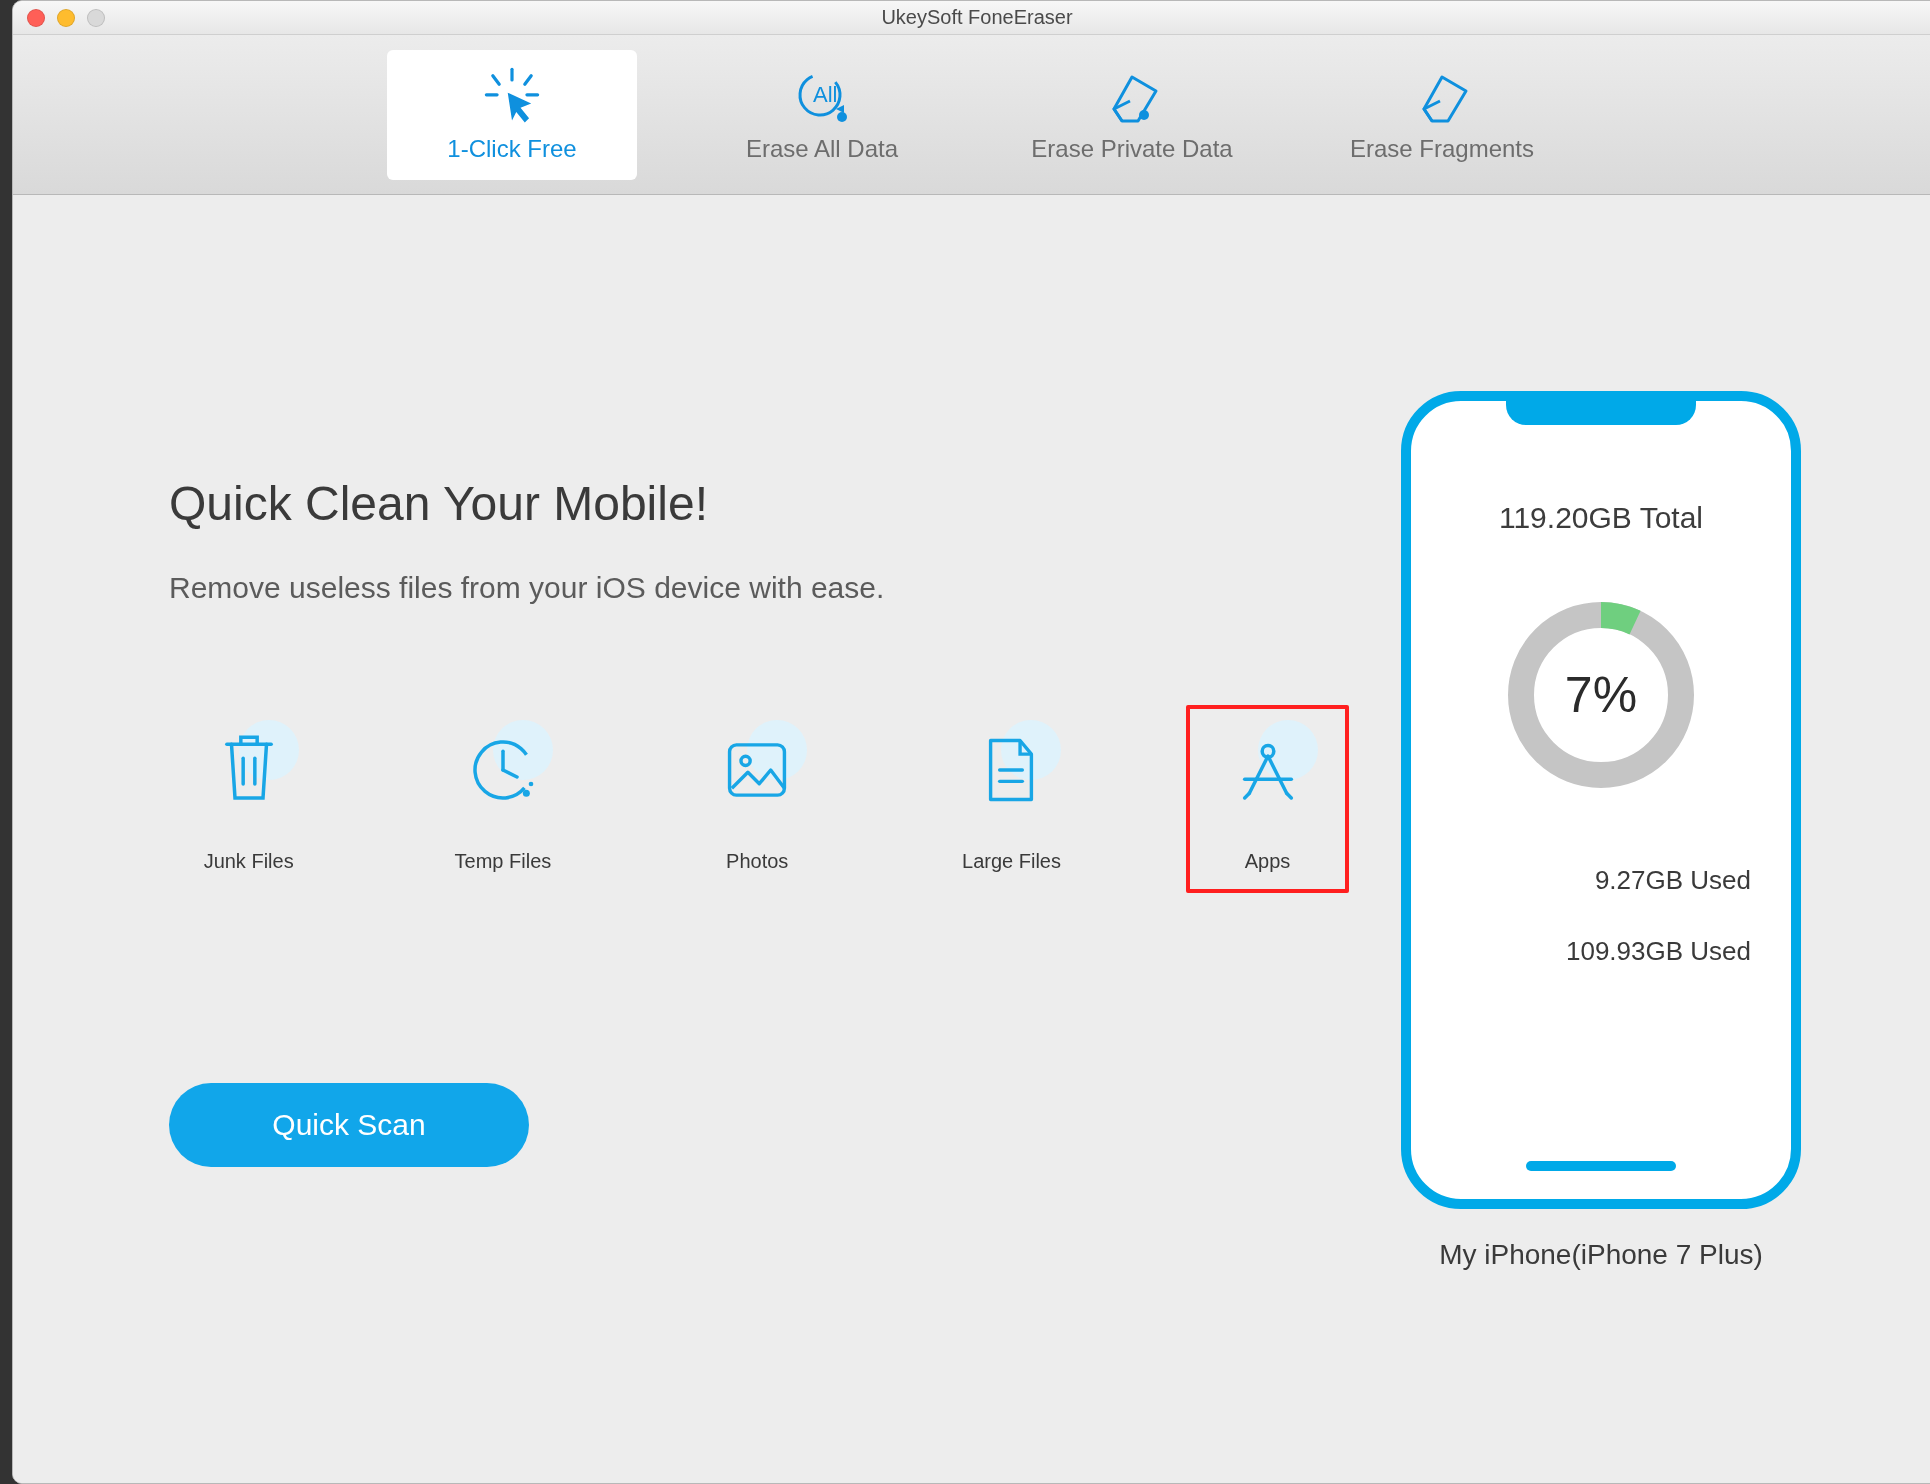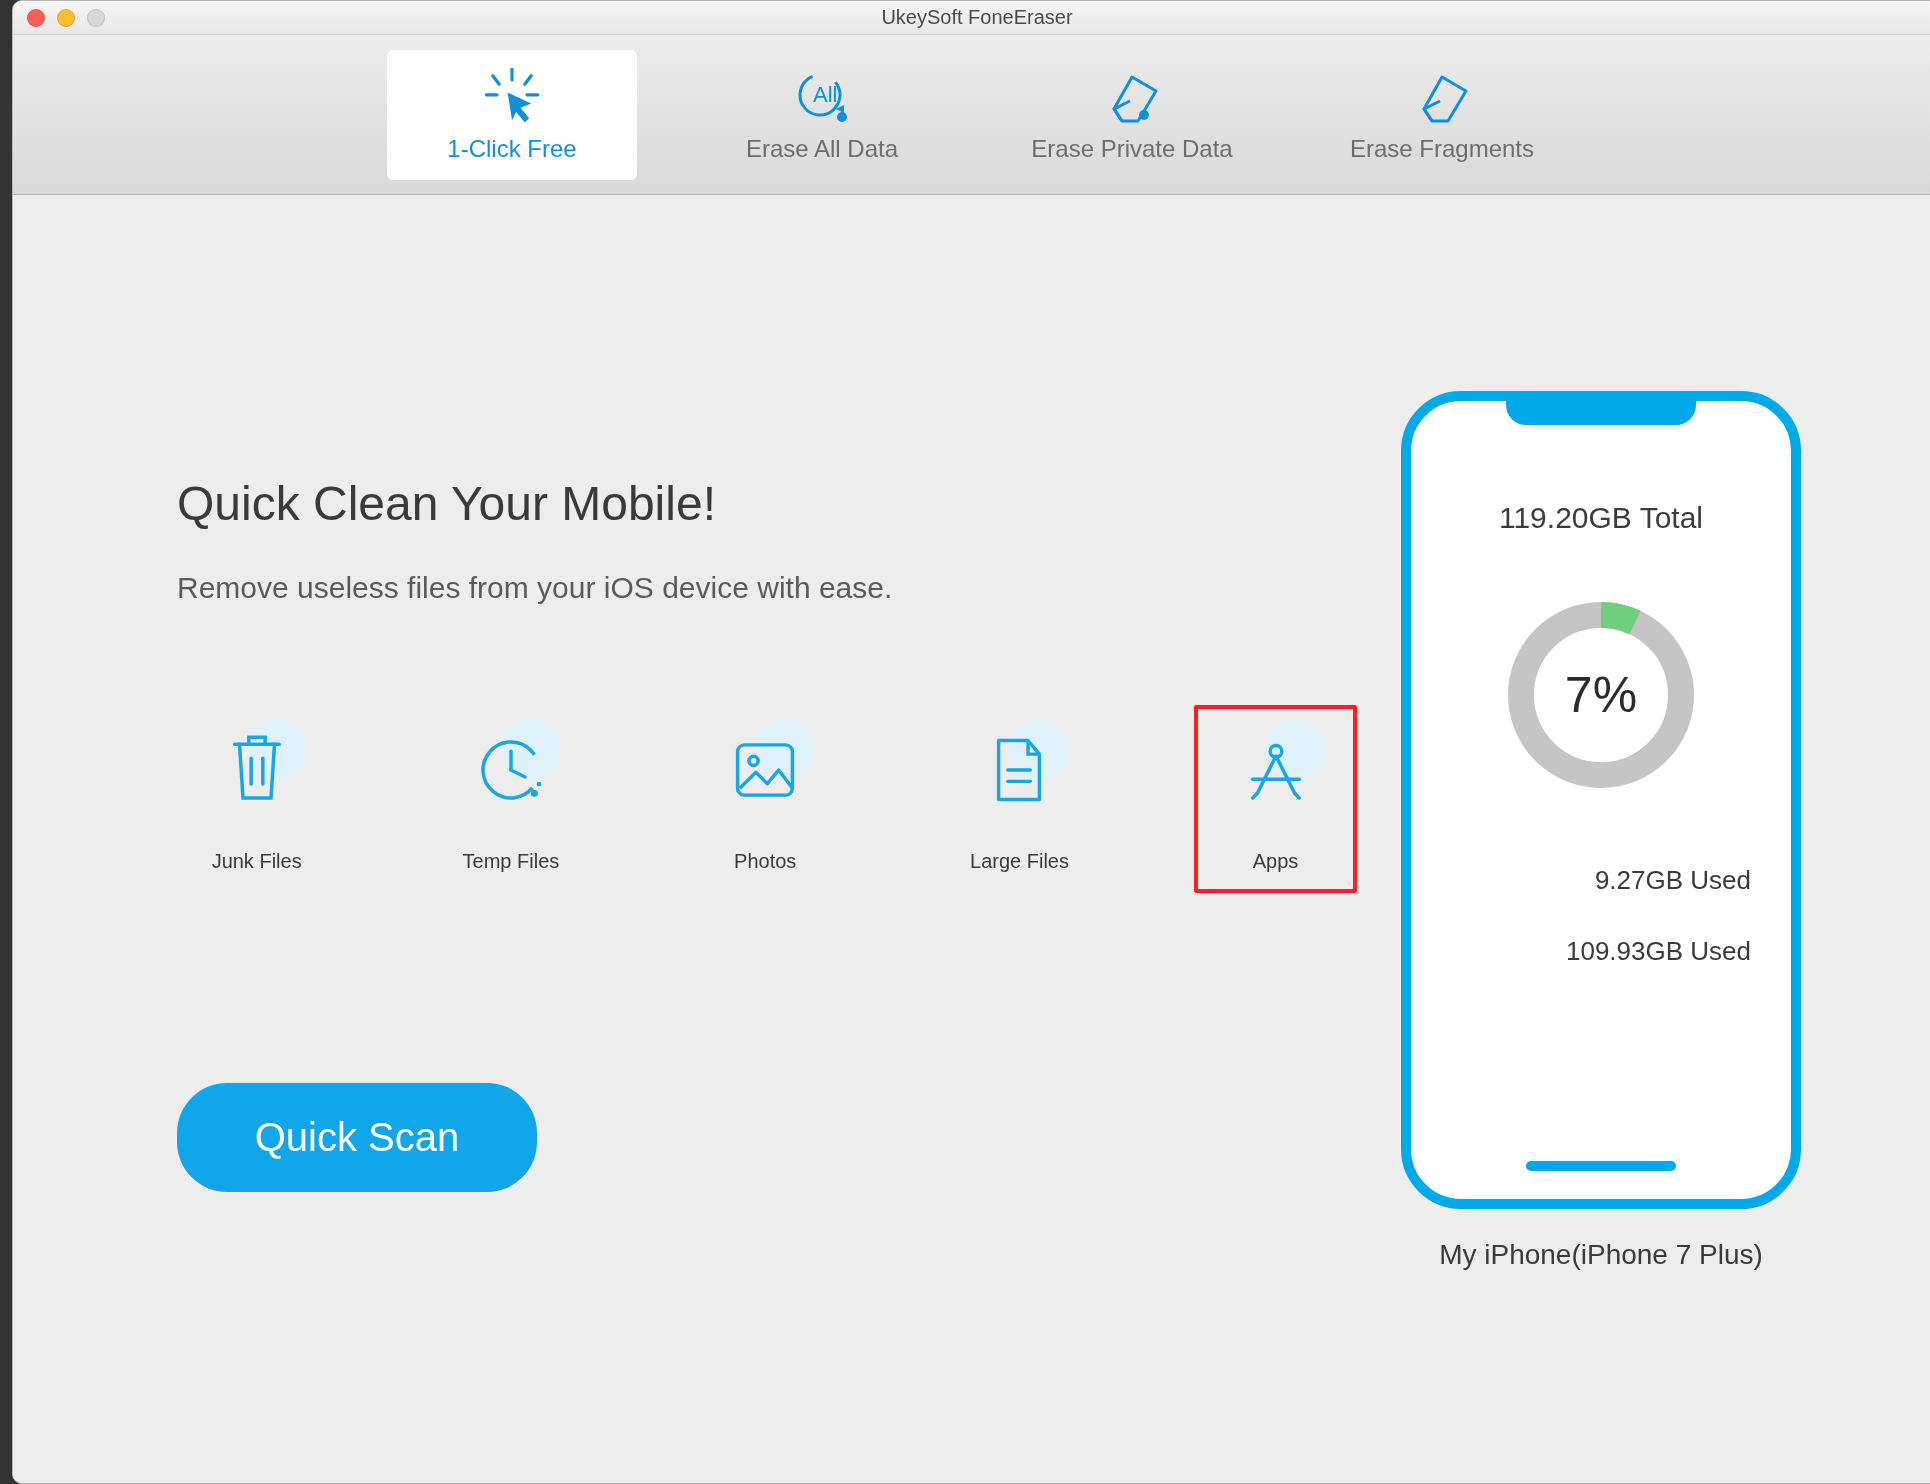--- a/index.html
+++ b/index.html
@@ -74,21 +74,21 @@
   .tab.inactive .label { color:#6d6d6d; }
 
   
   .content {
     position:absolute; top:195px; left:0; right:0; bottom:0;
     background:#ededed;
     padding: 0;
   }
 
   .left-panel {
-    position:absolute; left:164px; top:280px; width:1180px;
+    position:absolute; left:156px; top:280px; width:1180px;
   }
   .headline { font-size:48px; color:#3a3a3a; font-weight:400; margin-bottom:40px;}
   .subhead  { font-size:30px; color:#5b5b5b; margin-bottom:100px;}
 
   .categories {
     display:flex; gap:95px; align-items:flex-start;
   }
   .cat {
     width:180px; display:flex; flex-direction:column; align-items:center;
     cursor:pointer;
@@ -104,22 +104,22 @@
   .cat svg { position:relative; z-index:1; }
   .cat .clabel { margin-top:35px; font-size:20px; color:#3a3a3a; white-space:nowrap; }
   .cat.highlight {
     border:4px solid #ff1f1f;
     border-radius:2px;
     padding:16px 20px;
   }
 
   .quickscan {
     margin-top:190px;
-    width:360px; height:109px; border-radius:50px;
-    background:#11a6ea; color:#fff; font-size:40px;
+    width:360px; height:84px; border-radius:50px;
+    background:#11a6ea; color:#fff; font-size:30px;
     display:flex; align-items:center; justify-content:center;
     cursor:pointer; border:none;
   }
 
   
   .phone-panel {
     position:absolute; right:120px; top:195px; width:440px; text-align:center;
   }
   .phone {
     width:400px; height:818px;

